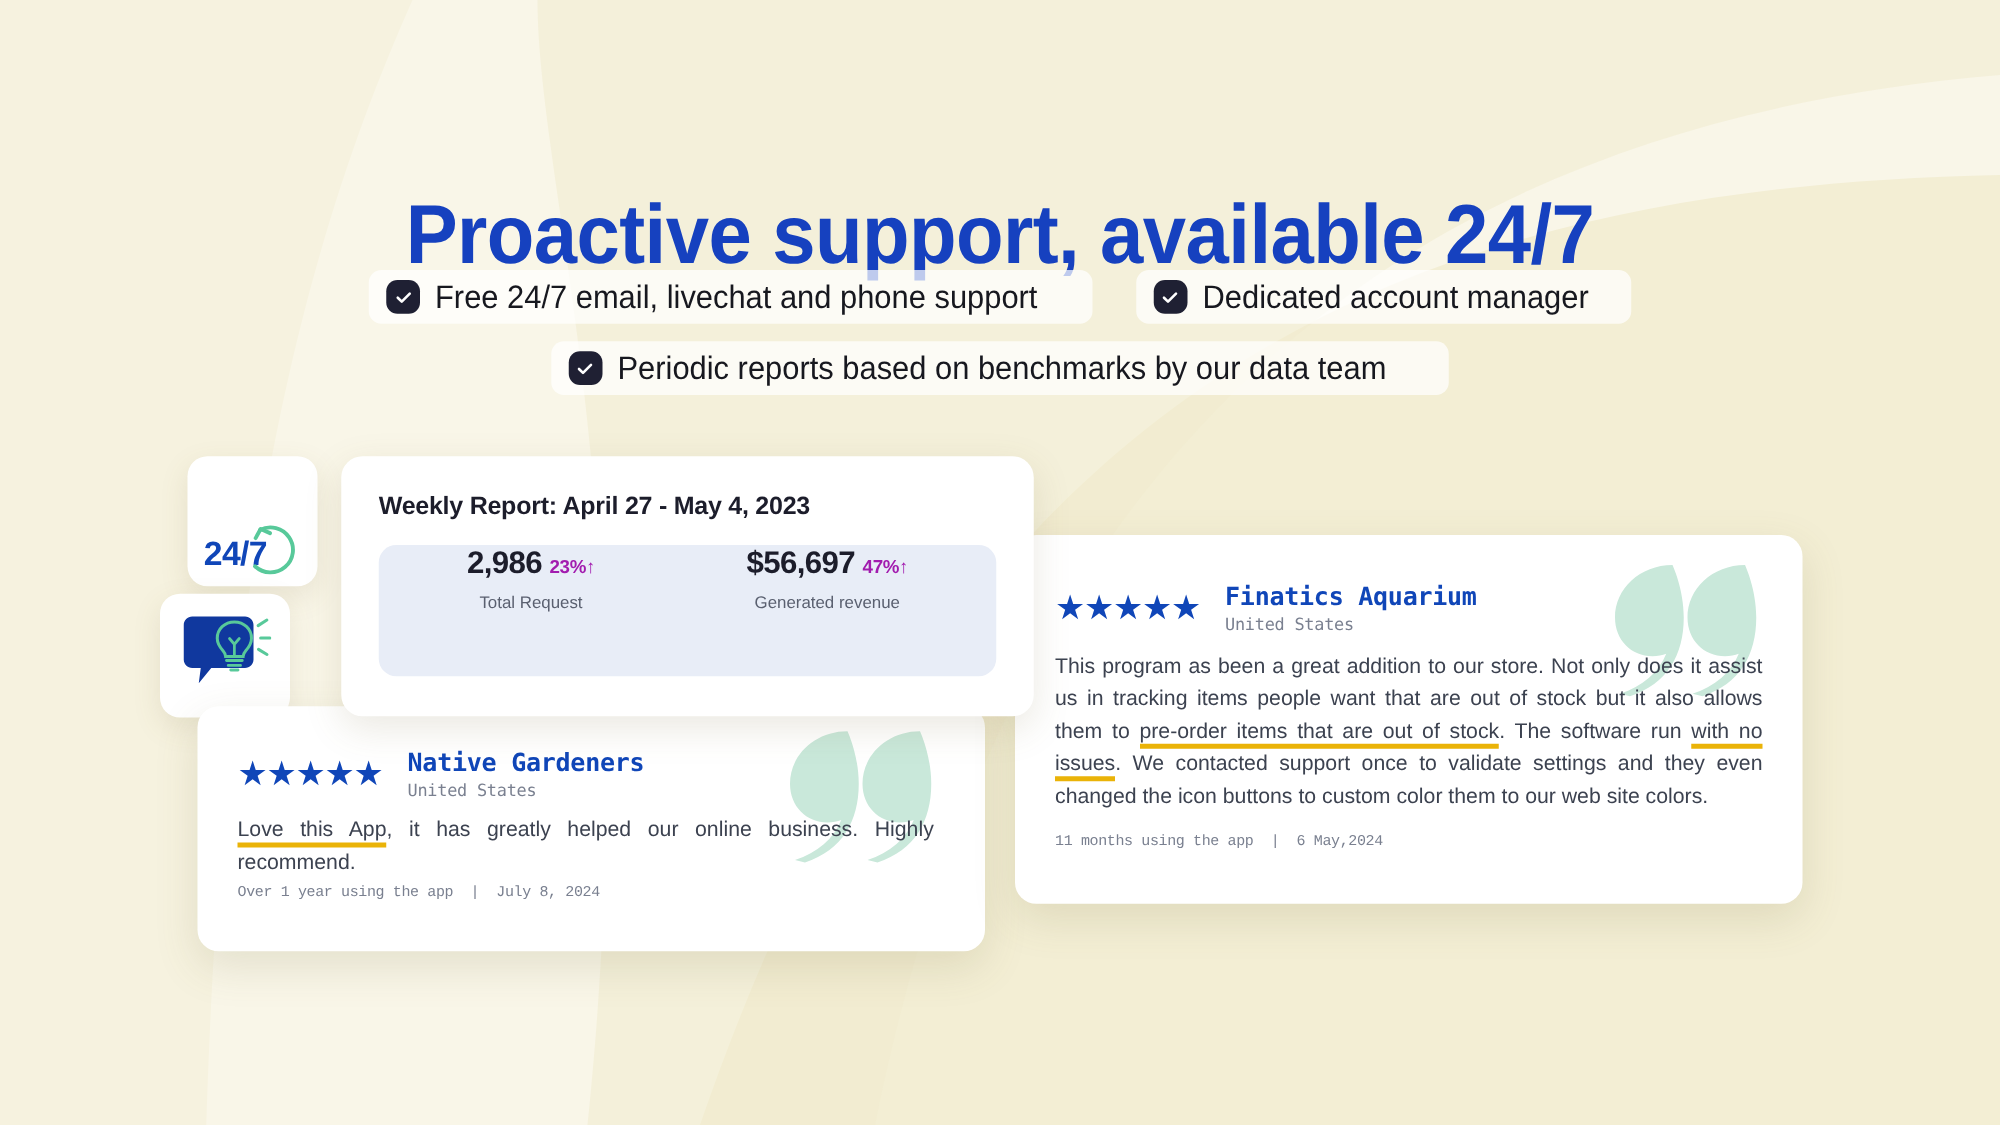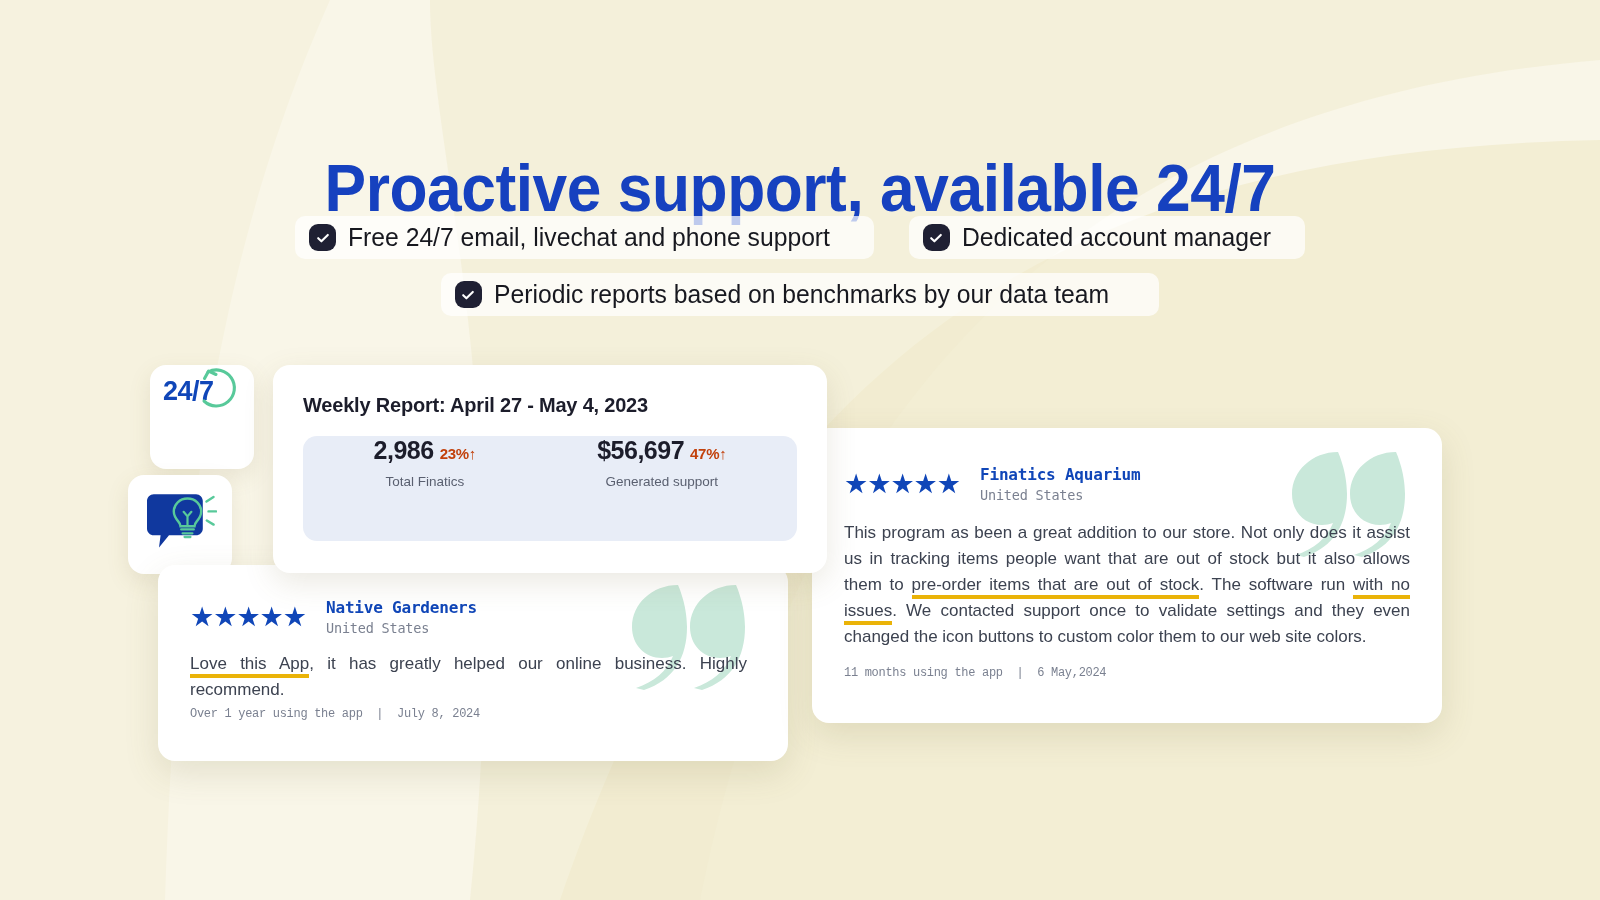--- a/index.html
+++ b/index.html
@@ -97,21 +97,21 @@
 
   
   .tile-247 {
     left: 150px;
     top: 365px;
     width: 104px;
     height: 104px;
     border-radius: 16px;
     box-shadow: 0 8px 22px rgba(120,110,60,0.13);
     display: flex;
-    align-items: flex-start;
+    align-items: flex-end;
     justify-content: center;
     z-index: 3;
   }
   .tile-247 .glyph {
     position: relative;
     width: 78px;
     height: 52px;
   }
   .tile-247 .txt {
     position: absolute;
@@ -186,21 +186,21 @@
     font-size: 25px;
     font-weight: 700;
     color: #1C1D2B;
     letter-spacing: -0.5px;
   }
   .stat-delta {
     font-size: 15px;
     font-weight: 700;
     letter-spacing: -0.3px;
   }
-  .stat-delta.up   { color: #c2410c; }
+  .stat-delta.up   { color: #a21caf; }
   .stat-delta.down { color: #F04438; }
   .stat-label {
     margin-top: 9px;
     font-size: 13.5px;
     color: #5A6070;
   }
 
   
   .testimonial {
     box-shadow: 0 12px 34px rgba(120,110,60,0.16);
@@ -247,21 +247,21 @@
   .stars {
     display: flex;
     gap: 2px;
     color: #1046B8;
     font-size: 27px;
     line-height: 1;
     letter-spacing: -1px;
   }
   .t-author-name {
     font-family: "DejaVu Sans Mono", monospace;
-    font-size: 16px;
+    font-size: 20px;
     font-weight: 700;
     color: #1046B8;
     letter-spacing: -0.2px;
   }
   .t-author-loc {
     font-family: "DejaVu Sans Mono", monospace;
     font-size: 13.5px;
     color: #7A8090;
     margin-top: 3px;
     letter-spacing: -0.2px;
@@ -373,30 +373,30 @@
 
   <div class="card report-card">
     <div class="report-title">Weekly Report: April 27 - May 4, 2023</div>
     <div class="stats-panel">
 
       <div class="stat">
         <div class="stat-top">
           <span class="stat-value">2,986</span>
           <span class="stat-delta up"><span>23%</span><span>↑</span></span>
         </div>
-        <div class="stat-label">Total Finatics</div>
+        <div class="stat-label">Total Request</div>
       </div>
 
 
       <div class="stat">
         <div class="stat-top">
           <span class="stat-value">$56,697</span>
           <span class="stat-delta up"><span>47%</span><span>↑</span></span>
         </div>
-        <div class="stat-label">Generated support</div>
+        <div class="stat-label">Generated revenue</div>
       </div>
 
     </div>
   </div>
 
   <div class="card testimonial t-left">
     <span class="quote-mark" style="left:472px; top:18px;">
       <svg width="120" height="108" viewBox="0 0 120 108">
         <path d="M48 2 C22 2 2 21 2 44 C2 62 15 75 32 75 C36 75 40 74 43 73
                  C37 88 24 99 6 105 L14 107 C44 97 57 74 57 44 C57 21 48 2 48 2 Z" fill="#C9E8DA" transform="translate(0,0)"></path>

